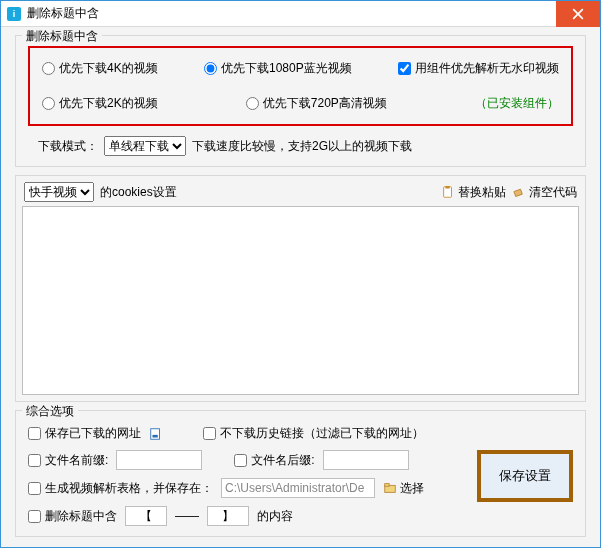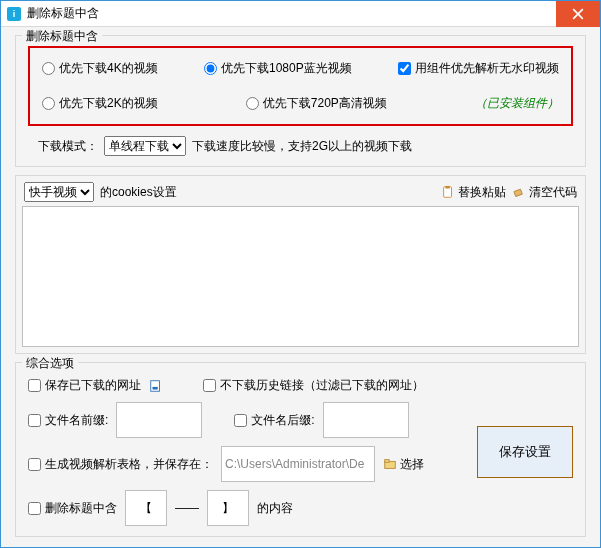--- a/index.html
+++ b/index.html
@@ -12,36 +12,36 @@
   .close-btn svg { width: 12px; height: 12px; }
   .content { flex: 1; padding: 8px 14px 10px 14px; background: #f4f4f4; display: flex; flex-direction: column; gap: 8px; }
   .group { border: 1px solid #d8d8d8; padding: 10px 12px 10px 12px; position: relative; background: #f4f4f4; }
   .group-title { position: absolute; top: -8px; left: 6px; background: #f4f4f4; padding: 0 4px; font-size: 12px; }
   .redbox { border: 2px solid #d80000; padding: 10px 8px; }
   .row { display: flex; align-items: center; gap: 8px; }
   .opt-row { display: flex; justify-content: space-between; padding: 2px 4px; }
   .opt-row + .opt-row { margin-top: 14px; }
   .opt { display: flex; align-items: center; gap: 4px; font-size: 12px; cursor: pointer; }
   input[type=radio], input[type=checkbox] { margin: 0; }
-  .green { color: #008000; font-style: italic; }
+  .green { color: #008000; }
   .mode-row { margin-top: 10px; padding-left: 10px; display: flex; align-items: center; gap: 6px; }
   select { font-size: 12px; height: 20px; }
   .cookies-area { border: 1px solid #d8d8d8; flex: 1; display: flex; flex-direction: column; background: #f4f4f4; }
   .cookies-bar { display: flex; align-items: center; padding: 6px 8px 4px 8px; gap: 6px; }
   .cookies-bar .spacer { flex: 1; }
   .link-btn { color: #000; cursor: pointer; display: flex; align-items: center; gap: 3px; font-size: 12px; }
   .link-icon { width: 14px; height: 14px; }
   textarea { width: calc(100% - 12px); margin: 0 6px 6px 6px; flex: 1; border: 1px solid #bfbfbf; resize: none; font-size: 12px; background: #fff; }
   .bottom-group { border: 1px solid #d8d8d8; padding: 14px 12px 10px 12px; position: relative; background: #f4f4f4; }
   .bottom-inner { display: flex; gap: 10px; }
   .bottom-left { flex: 1; display: flex; flex-direction: column; gap: 8px; }
   .bottom-right { display: flex; align-items: center; }
-  .save-btn { width: 96px; height: 52px; border: 1px solid #a16207; background: #e6eef7; cursor: pointer; font-size: 13px; }
+  .save-btn { width: 96px; height: 52px; border: 4px solid #a16207; background: #e6eef7; cursor: pointer; font-size: 13px; }
   .chk { display: flex; align-items: center; gap: 4px; cursor: pointer; }
-  .txt { border: 1px solid #bfbfbf; height: 36px; font-size: 12px; padding: 6px 3px; background: #fff; }
+  .txt { border: 1px solid #bfbfbf; height: 20px; font-size: 12px; padding: 6px 3px; background: #fff; }
   .txt.small { width: 42px; text-align: center; }
   .txt.mid { width: 86px; }
   .txt.path { width: 154px; color: #888; }
   .gray { color: #666; }
 </style>
 </head>
 <body>
 
 <div class="window">
   <div class="titlebar">

